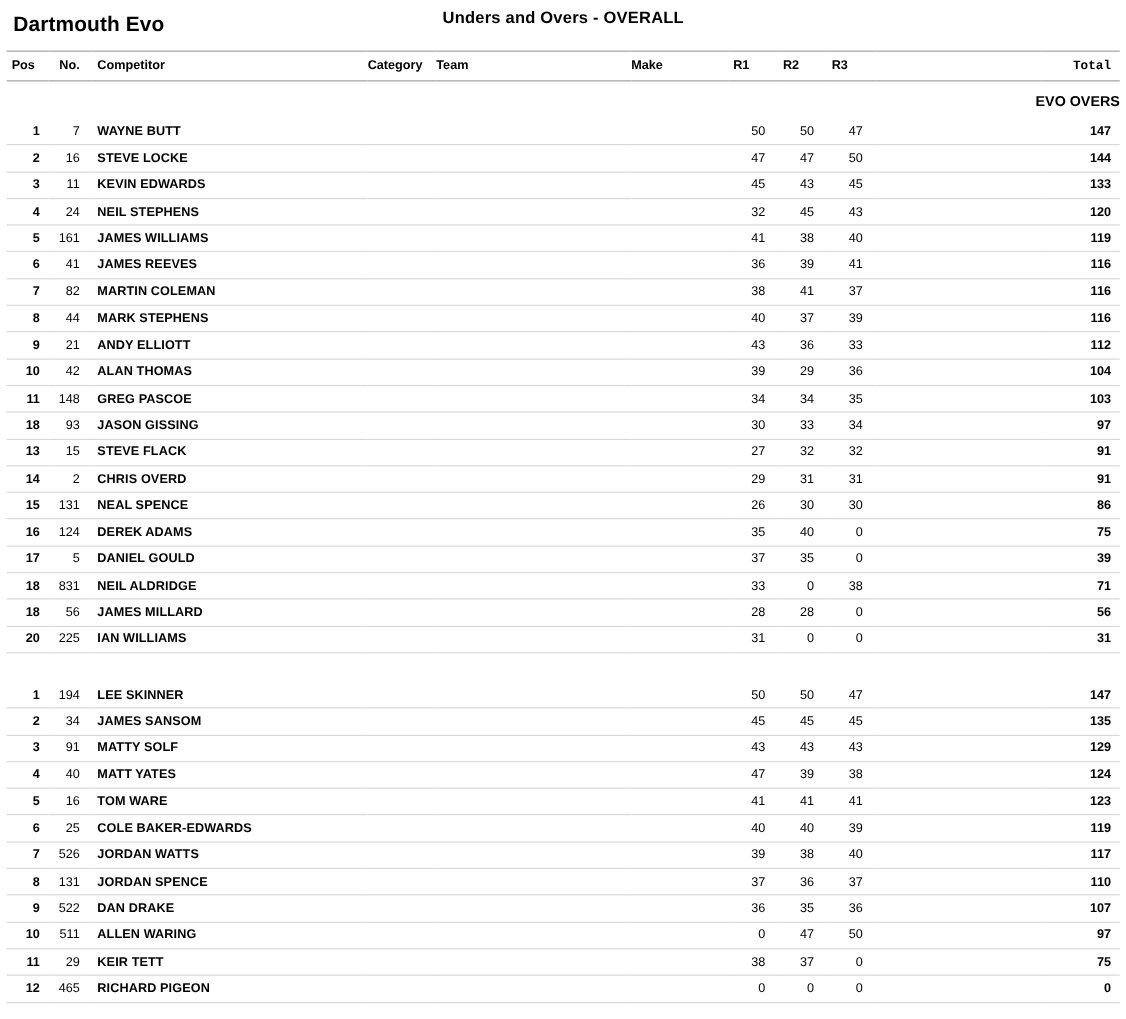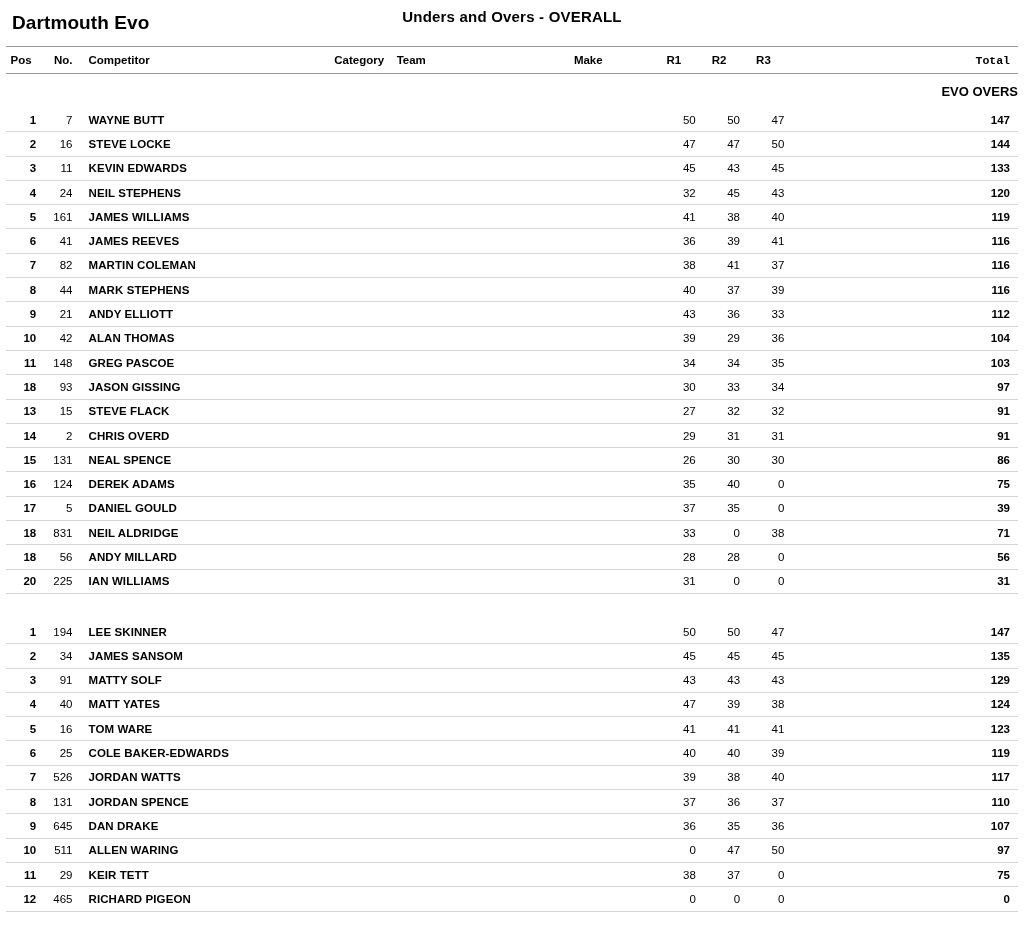--- a/index.html
+++ b/index.html
@@ -411,21 +411,21 @@
             <td class="make"></td>
             <td class="run">33</td>
             <td class="run">0</td>
             <td class="run">38</td>
             <td class="gap"></td>
             <td class="total">71</td>
           </tr>
           <tr class="data-row">
             <td class="pos">18</td>
             <td class="no">56</td>
-            <td class="comp">ANDY MILLARD</td>
+            <td class="comp">JAMES MILLARD</td>
             <td class="cat"></td>
             <td class="team"></td>
             <td class="make"></td>
             <td class="run">28</td>
             <td class="run">28</td>
             <td class="run">0</td>
             <td class="gap"></td>
             <td class="total">56</td>
           </tr>
           <tr class="data-row">
@@ -560,21 +560,21 @@
             <td class="team"></td>
             <td class="make"></td>
             <td class="run">37</td>
             <td class="run">36</td>
             <td class="run">37</td>
             <td class="gap"></td>
             <td class="total">110</td>
           </tr>
           <tr class="data-row">
             <td class="pos">9</td>
-            <td class="no">645</td>
+            <td class="no">522</td>
             <td class="comp">DAN DRAKE</td>
             <td class="cat"></td>
             <td class="team"></td>
             <td class="make"></td>
             <td class="run">36</td>
             <td class="run">35</td>
             <td class="run">36</td>
             <td class="gap"></td>
             <td class="total">107</td>
           </tr>

